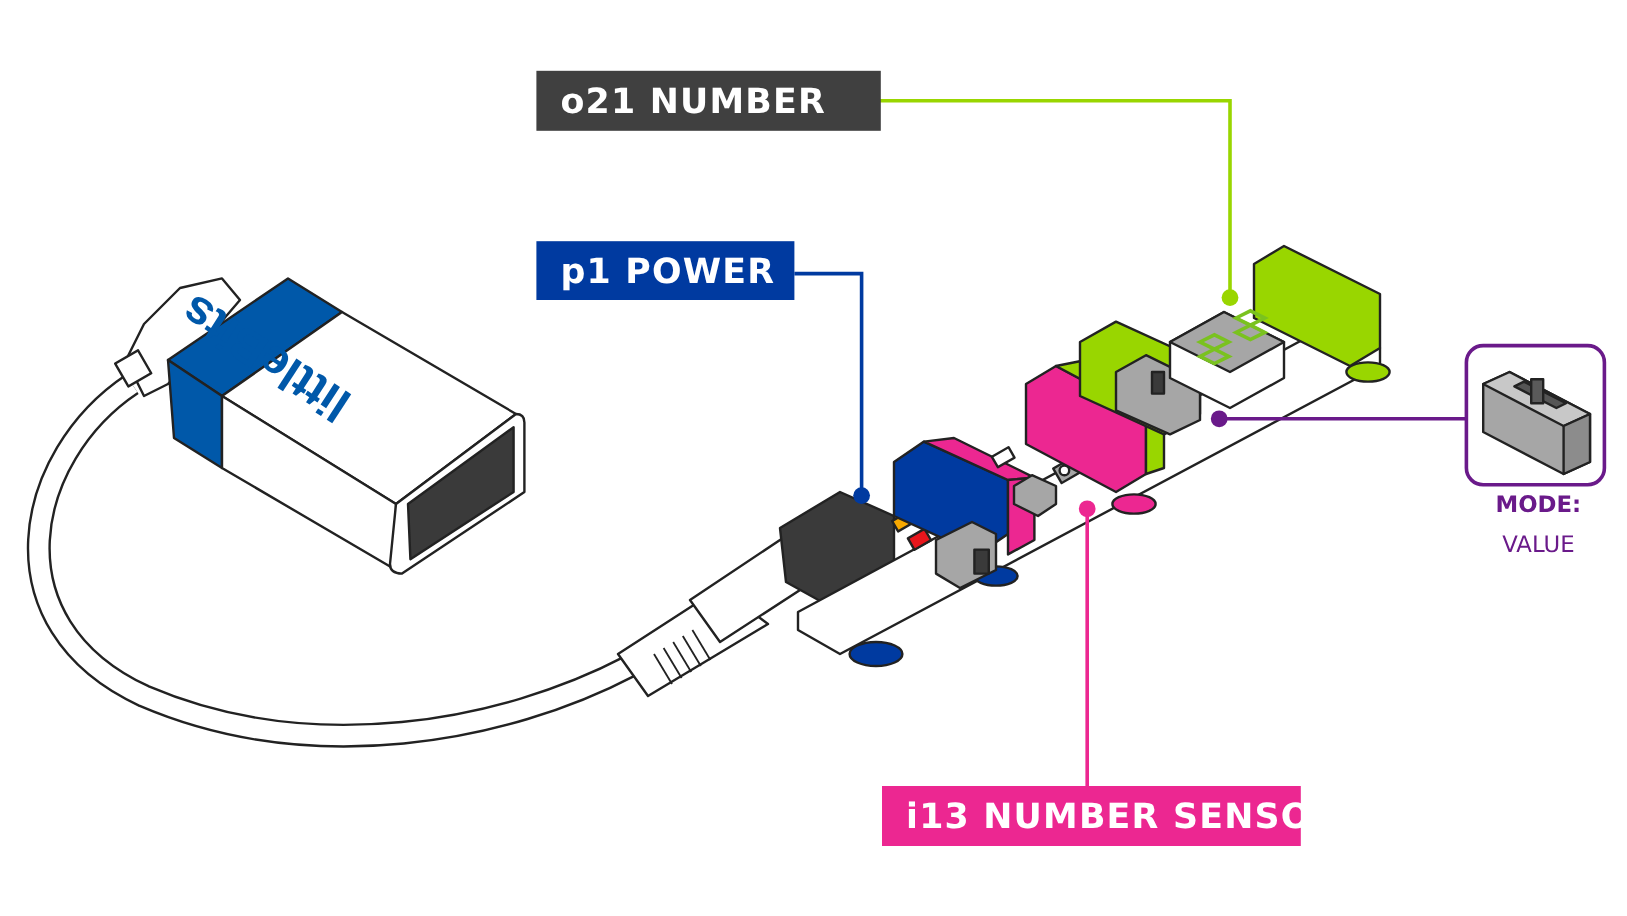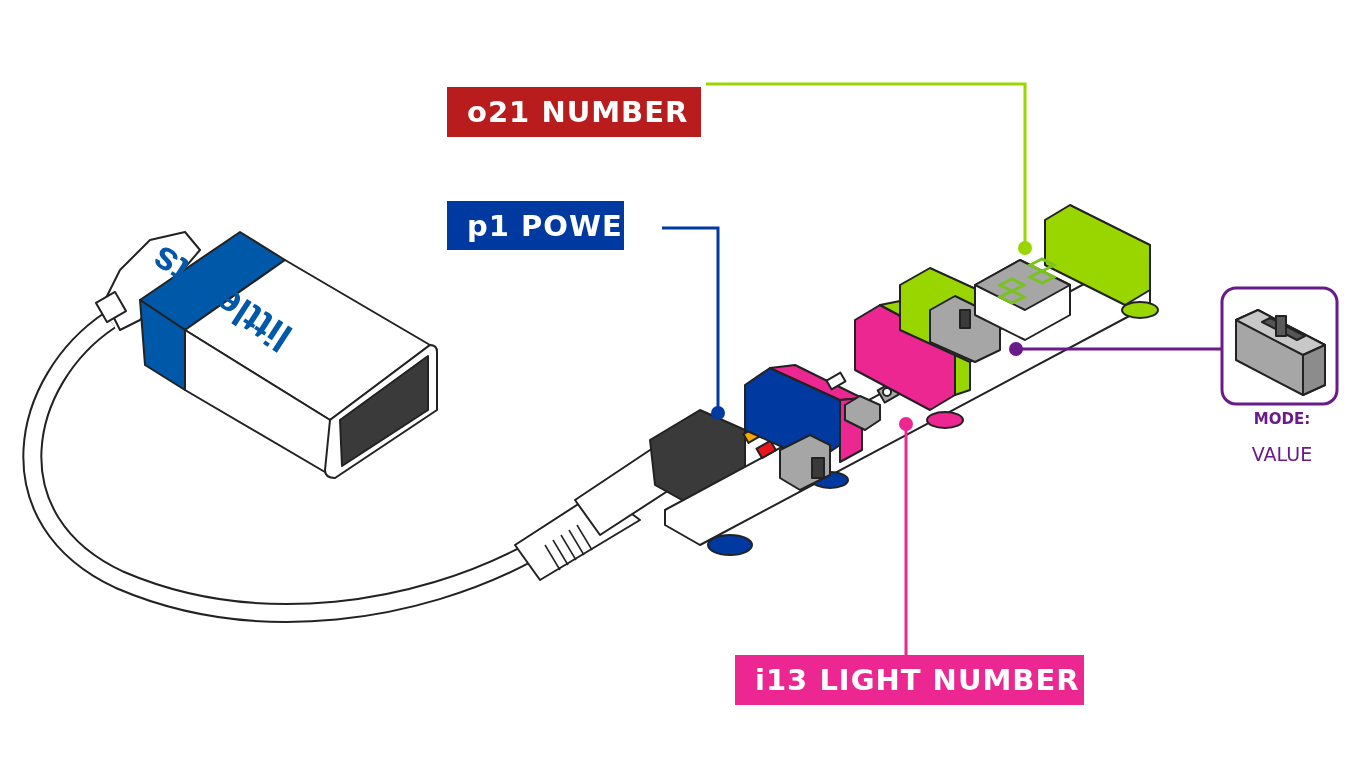--- a/index.html
+++ b/index.html
@@ -1,19 +1,19 @@
 <!DOCTYPE html>
 <html><head>
 <meta charset="utf-8">
 <style>
   html,body{margin:0;padding:0;background:#ffffff;}
   body{width:1356px;height:763px;position:relative;overflow:hidden;font-family:"DejaVu Sans",sans-serif;}
   svg{position:absolute;left:0;top:0;}
   .label{position:absolute;color:#fff;font-weight:bold;font-size:29px;letter-spacing:1px;display:flex;align-items:center;box-sizing:border-box;padding:0 20px;white-space:nowrap;}
-  .mode-title{position:absolute;font-weight:bold;font-size:15px;text-align:center;width:100px;}
+  .mode-title{position:absolute;font-weight:bold;font-size:19px;text-align:center;width:100px;}
   .mode-value{position:absolute;font-size:19px;text-align:center;width:100px;margin-top:12px;}
 </style>
 </head>
 <body>
 
 <svg width="1356" height="763" viewBox="0 0 1356 763">
 
   <g fill="none" stroke="#222" stroke-width="2">
     <path d="M110,320 C 20,380 -10,520 120,580 C 260,640 420,610 525,555" stroke-width="20" stroke="#222"></path>
     <path d="M110,320 C 20,380 -10,520 120,580 C 260,640 420,610 525,555" stroke-width="16" stroke="#fff"></path>
@@ -107,18 +107,18 @@
     <g stroke="#222" stroke-width="2" stroke-linejoin="round">
       <path d="M1236,320 L1258,310 L1325,345 L1325,385 L1303,395 L1236,360 Z" fill="#a6a6a6"></path>
       <path d="M1236,320 L1258,310 L1325,345 L1303,355 Z" fill="#c8c8c8"></path>
       <path d="M1303,355 L1325,345 L1325,385 L1303,395 Z" fill="#8c8c8c"></path>
       <path d="M1262,322 L1270,318 L1305,336 L1297,340 Z" fill="#555"></path>
       <rect x="1276" y="316" width="10" height="20" fill="#5a5a5a"></rect>
     </g>
   </g>
 </svg>
 
-<div class="label" style="left:447px;top:59px;width:254px;height:50px;background:#b91c1c;margin-top:28px;">o21 NUMBER</div>
-<div class="label" style="left:447px;top:201px;width:177px;height:49px;background:#003aa0;">p1 POWER</div>
-<div class="label" style="left:735px;top:655px;width:349px;height:50px;background:#ec2791;">i13 LIGHT NUMBER</div>
+<div class="label" style="left:447px;top:59px;width:287px;height:50px;background:#404040;">o21 NUMBER</div>
+<div class="label" style="left:447px;top:201px;width:215px;height:49px;background:#003aa0;">p1 POWER</div>
+<div class="label" style="left:735px;top:655px;width:349px;height:50px;background:#ec2791;">i13 NUMBER SENSOR</div>
 
 <div class="mode-title" style="left:1232px;top:410px;color:#6a1a8a;">MODE:</div>
 <div class="mode-value" style="left:1232px;top:431px;color:#6a1a8a;">VALUE</div>
 
 </body></html>

